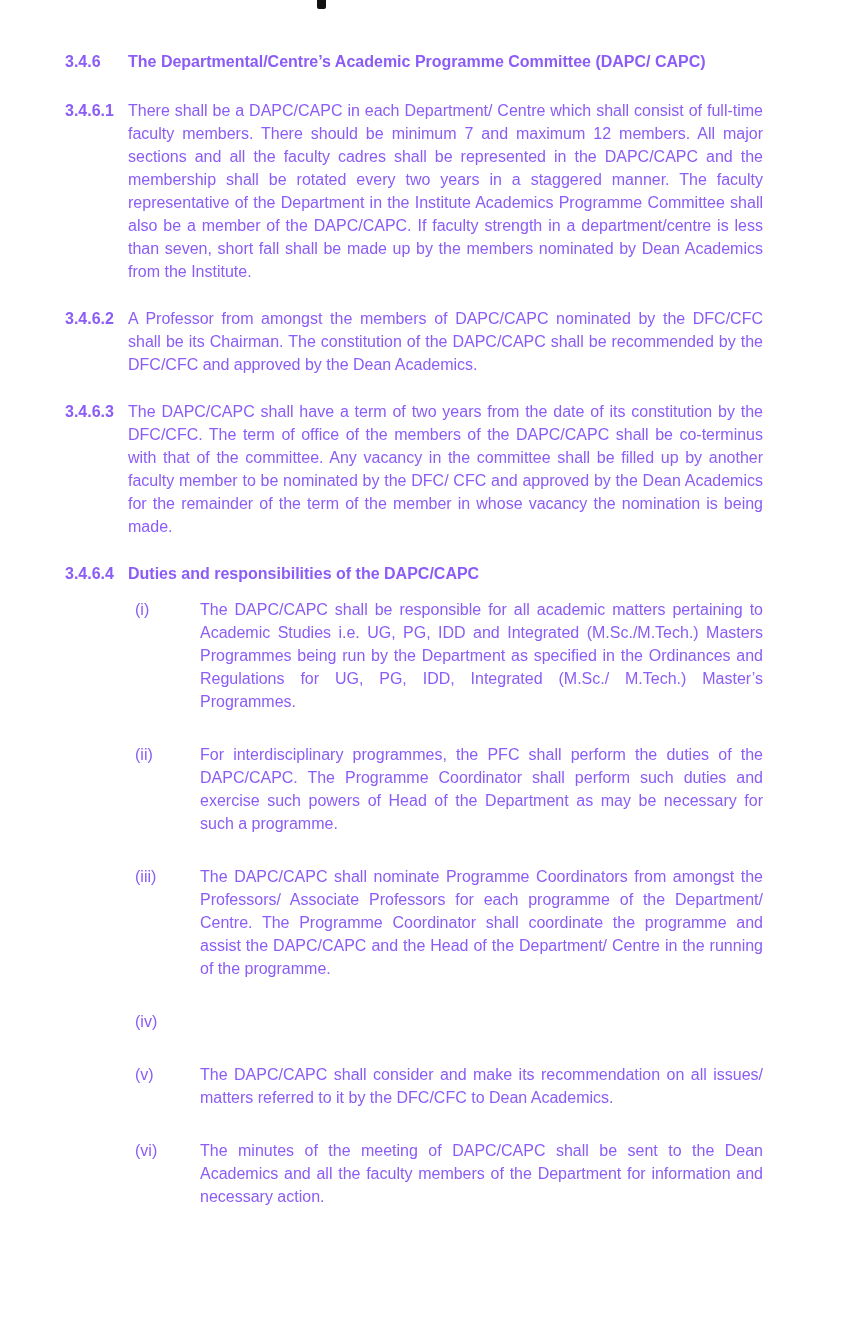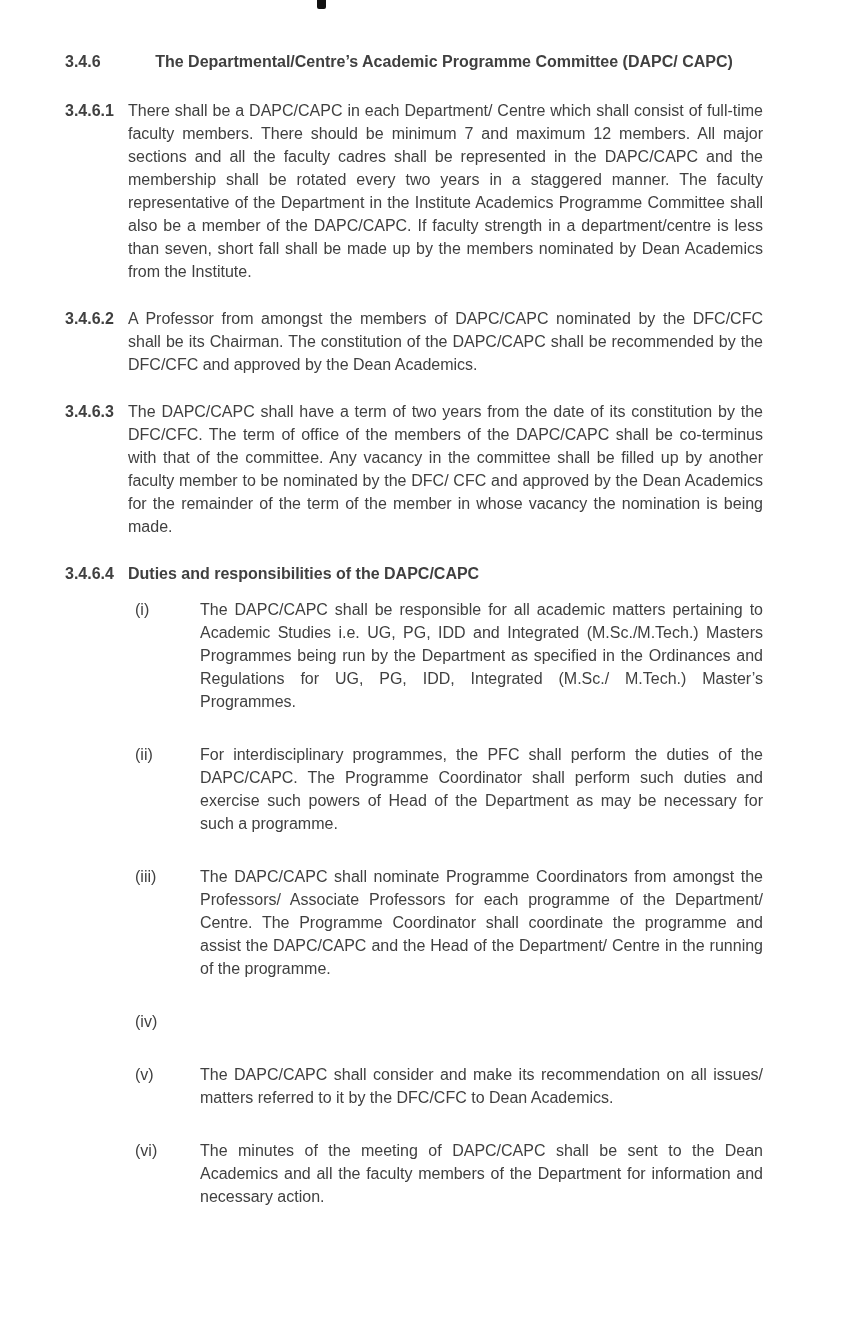--- a/index.html
+++ b/index.html
@@ -10,21 +10,21 @@
   .page {
     position: relative;
     width: 863px;
     height: 1320px;
     background: #ffffff;
     box-sizing: border-box;
     padding: 50px 100px 40px 65px;
     font-family: "Liberation Sans", "DejaVu Sans", sans-serif;
     font-size: 16px;
     line-height: 23px;
-    color: #404040;
+    color: #8b5cf6;
     overflow: hidden;
   }
   .artifact {
     position: absolute;
     top: 0px;
     left: 317px;
     width: 9px;
     height: 9px;
     background: #111;
     border-radius: 0 0 2px 2px;
@@ -41,21 +41,21 @@
   }
   .para .body {
     flex: 1;
     text-align: justify;
   }
   .heading {
     margin-bottom: 26px;
   }
   .heading .body {
     font-weight: bold;
-    text-align: center;
+    text-align: left;
     max-width: 632px;
   }
   .subheading {
     margin-bottom: 13px;
   }
   .subheading .body {
     font-weight: bold;
     text-align: left;
   }
   .item {

